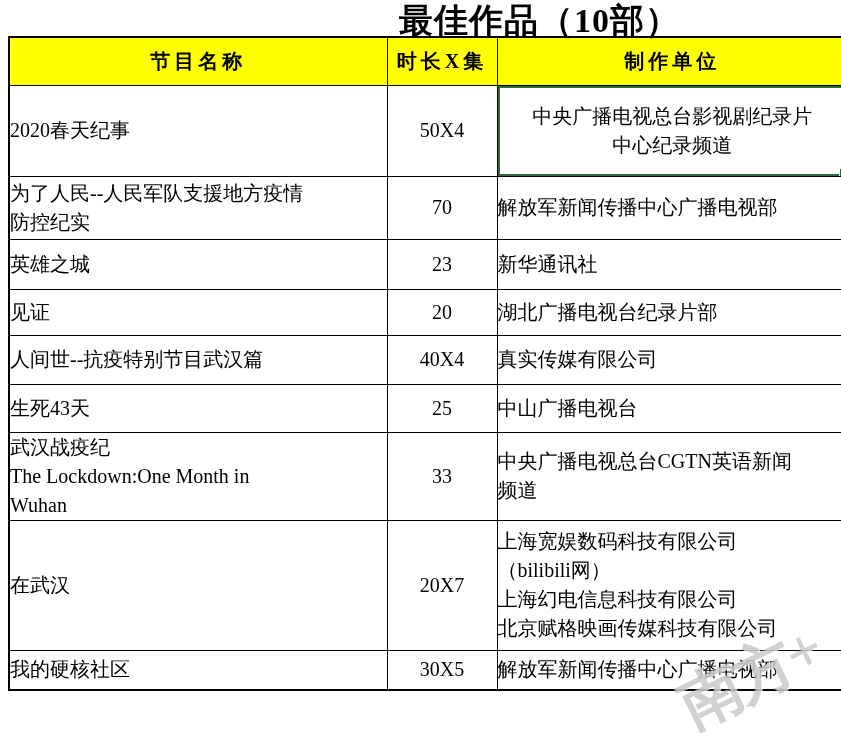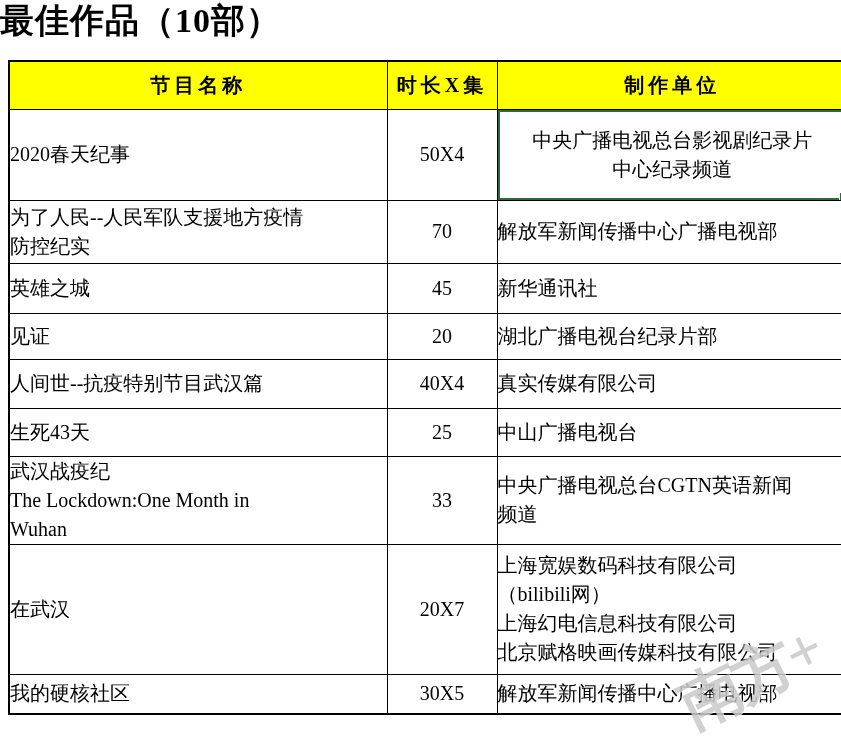--- a/index.html
+++ b/index.html
@@ -6,23 +6,23 @@
   .page{
     position:relative;
     width:841px;height:741px;
     background:#ffffff;
     overflow:hidden;
     font-family:"Liberation Serif","DejaVu Serif",serif;
     color:#000;
   }
   .title{
     width:680px;
-    height:60px;
+    height:36px;
     line-height:42px;
-    text-align:left;
+    text-align:right;
     font-size:34px;
     font-weight:bold;
     letter-spacing:1px;
     white-space:nowrap;
   }
   table.awards{
     border-collapse:collapse;
     table-layout:fixed;
     width:839px;
     margin-left:8px;
@@ -104,21 +104,21 @@
 中心纪录频道</td>
       </tr>
       <tr style="height:63px">
         <td class="c-name">为了人民--人民军队支援地方疫情
 防控纪实</td>
         <td class="c-dur">70</td>
         <td class="c-prod">解放军新闻传播中心广播电视部</td>
       </tr>
       <tr style="height:50px">
         <td class="c-name">英雄之城</td>
-        <td class="c-dur">45</td>
+        <td class="c-dur">23</td>
         <td class="c-prod">新华通讯社</td>
       </tr>
       <tr style="height:46px">
         <td class="c-name">见证</td>
         <td class="c-dur">20</td>
         <td class="c-prod">湖北广播电视台纪录片部</td>
       </tr>
       <tr style="height:49px">
         <td class="c-name">人间世--抗疫特别节目武汉篇</td>
         <td class="c-dur">40X4</td>

